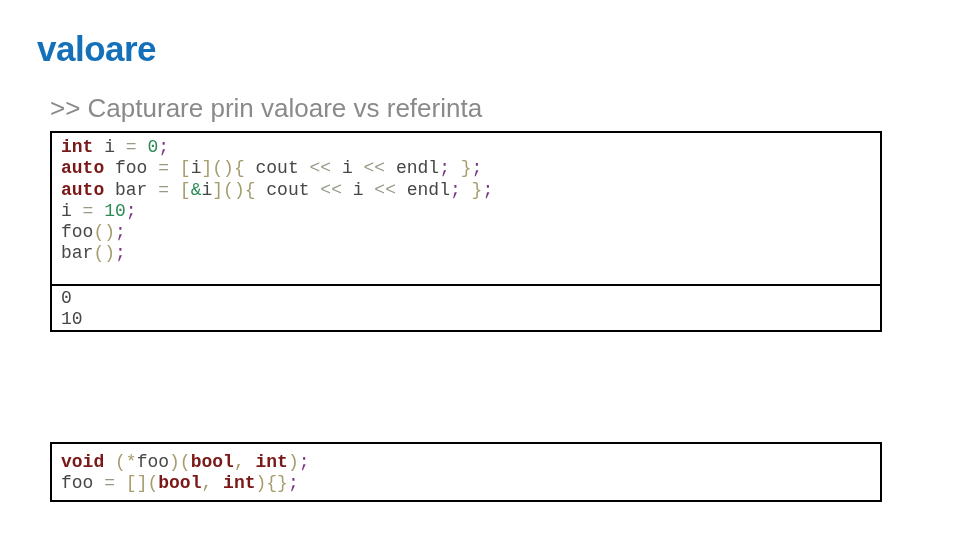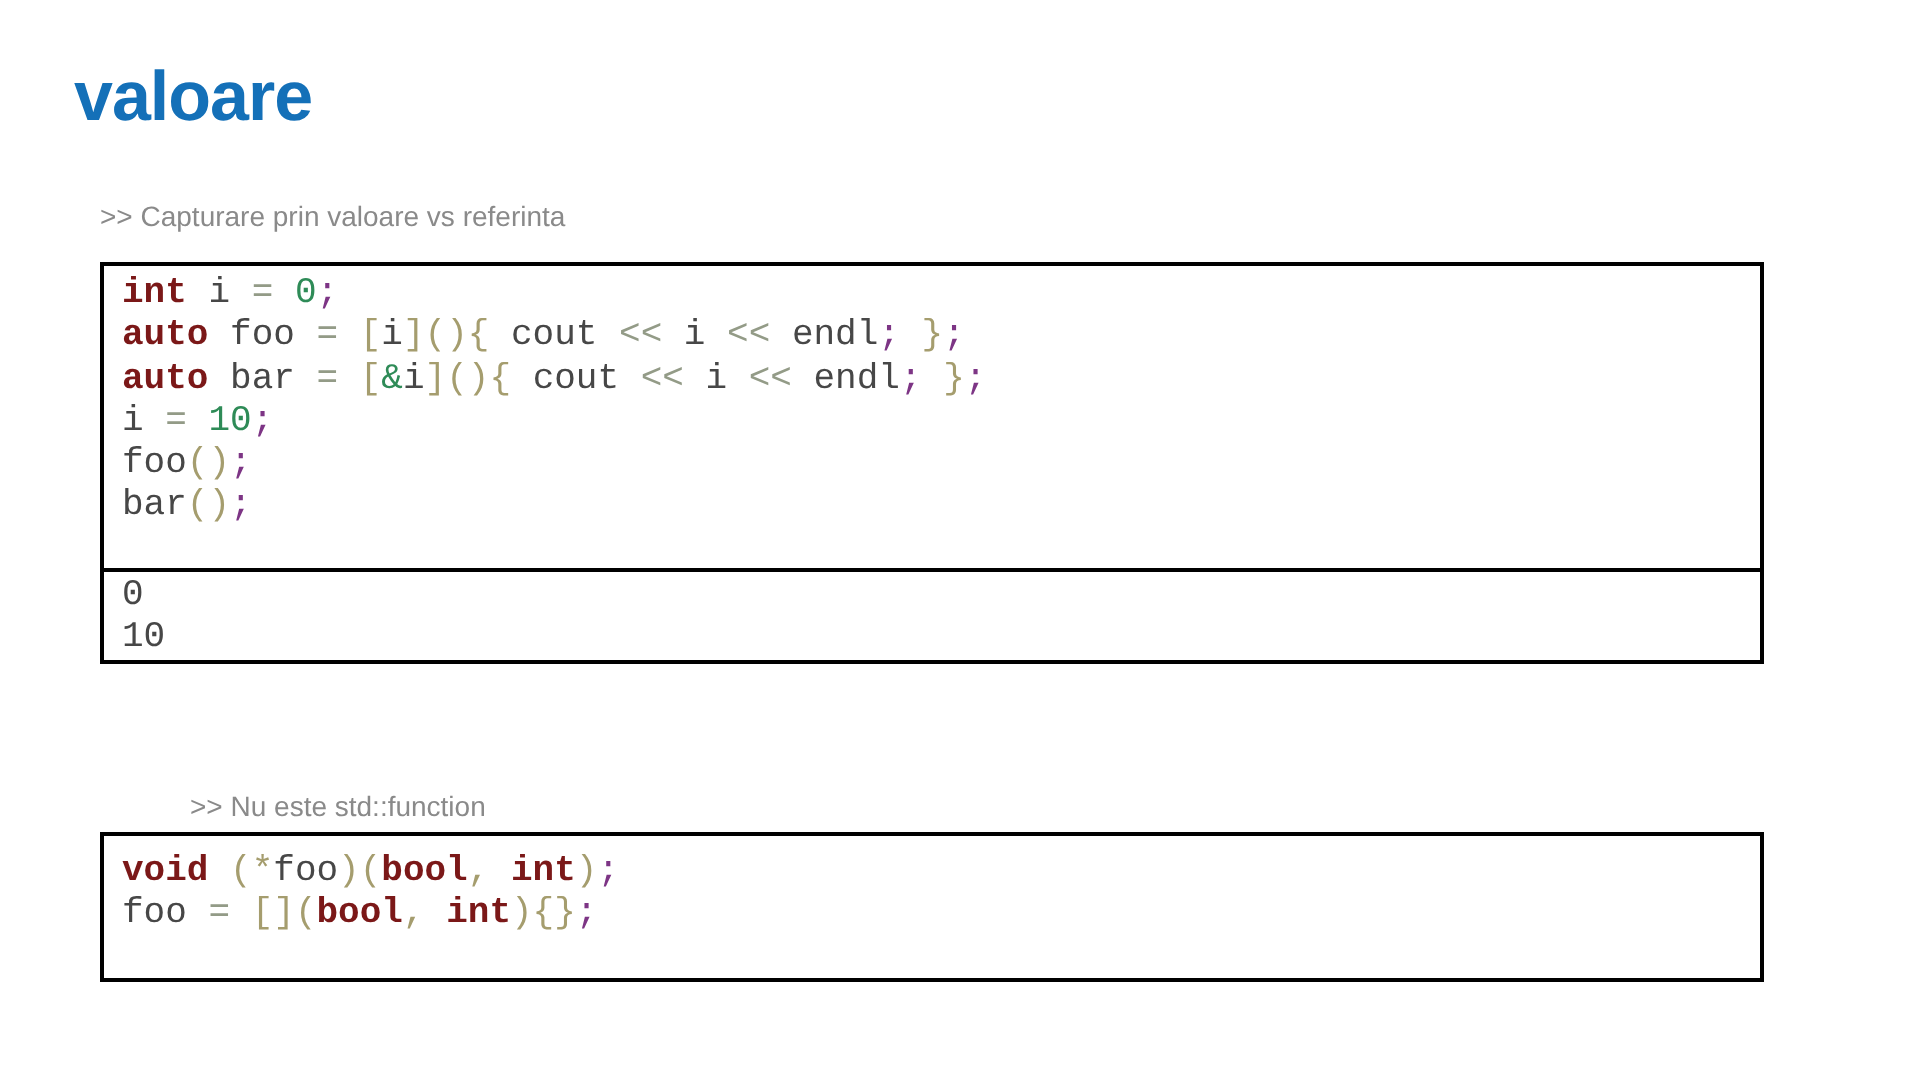--- a/index.html
+++ b/index.html
@@ -18,42 +18,42 @@
     left: 37px; top: 28px;
     font-size: 35px; line-height: 1.2;
     font-weight: bold;
     color: var(--title);
     letter-spacing: -0.5px;
   }
 
   .bullet {
     position: absolute;
     color: var(--bullet);
-    font-size: 14px; line-height: 26px;
+    font-size: 26px; line-height: 26px;
     white-space: nowrap;
   }
   .bullet.b1 { left: 50px; top: 95px; }
   .bullet.b2 { left: 50px; top: 351px; }
   .bullet.b3 { left: 95px; top: 390px; }
 
   pre.code {
     position: absolute;
     left: 50px; width: 832px;
     margin: 0;
     box-sizing: border-box;
     border: 2px solid var(--border);
     background: var(--background, #fff);
     font-family: "Liberation Mono", monospace;
     font-size: 18px; line-height: 21.3px;
     white-space: pre;
     overflow: hidden;
   }
   pre.code.blk0 { top: 131px; height: 174px; padding: 4px 9px; }
   pre.code.blk1 { top: 284px; height: 48px;  padding: 2px 9px; }
-  pre.code.blk2 { top: 416px; height: 75px;  padding: 8px 9px; }
+  pre.code.blk2 { top: 442px; height: 60px;  padding: 8px 9px; }
 
   .tok-kw   { color: var(--keyword); font-weight: bold; }
   .tok-pl   { color: var(--plain); }
   .tok-op   { color: var(--operator); }
   .tok-br   { color: var(--bracket); }
   .tok-num  { color: var(--number); }
   .tok-ref  { color: var(--reference); }
   .tok-semi { color: var(--semicolon); }
 </style>
 </head>
@@ -63,17 +63,16 @@
 
   <div class="slide-title">valoare</div>
 
   <div class="bullet b1">&gt;&gt; Capturare prin valoare vs referinta</div>
 
   <pre class="code blk0"><div><span class="tok-kw">int</span><span class="tok-pl"> i </span><span class="tok-op">=</span><span class="tok-pl"> </span><span class="tok-num">0</span><span class="tok-semi">;</span></div><div><span class="tok-kw">auto</span><span class="tok-pl"> foo </span><span class="tok-op">=</span><span class="tok-pl"> </span><span class="tok-br">[</span><span class="tok-pl">i</span><span class="tok-br">](){</span><span class="tok-pl"> cout </span><span class="tok-op">&lt;&lt;</span><span class="tok-pl"> i </span><span class="tok-op">&lt;&lt;</span><span class="tok-pl"> endl</span><span class="tok-semi">;</span><span class="tok-pl"> </span><span class="tok-br">}</span><span class="tok-semi">;</span></div><div><span class="tok-kw">auto</span><span class="tok-pl"> bar </span><span class="tok-op">=</span><span class="tok-pl"> </span><span class="tok-br">[</span><span class="tok-ref">&amp;</span><span class="tok-pl">i</span><span class="tok-br">](){</span><span class="tok-pl"> cout </span><span class="tok-op">&lt;&lt;</span><span class="tok-pl"> i </span><span class="tok-op">&lt;&lt;</span><span class="tok-pl"> endl</span><span class="tok-semi">;</span><span class="tok-pl"> </span><span class="tok-br">}</span><span class="tok-semi">;</span></div><div><span class="tok-pl">i </span><span class="tok-op">=</span><span class="tok-pl"> </span><span class="tok-num">10</span><span class="tok-semi">;</span></div><div><span class="tok-pl">foo</span><span class="tok-br">()</span><span class="tok-semi">;</span></div><div><span class="tok-pl">bar</span><span class="tok-br">()</span><span class="tok-semi">;</span></div></pre>
 
   <pre class="code blk1"><div><span class="tok-pl">0</span></div><div><span class="tok-pl">10</span></div></pre>
 
 
-  <div class="bullet b3">&gt;&gt; Nu este std::function</div>
 
   <pre class="code blk2"><div><span class="tok-kw">void</span><span class="tok-pl"> </span><span class="tok-br">(*</span><span class="tok-pl">foo</span><span class="tok-br">)(</span><span class="tok-kw">bool</span><span class="tok-br">,</span><span class="tok-pl"> </span><span class="tok-kw">int</span><span class="tok-br">)</span><span class="tok-semi">;</span></div><div><span class="tok-pl">foo </span><span class="tok-op">=</span><span class="tok-pl"> </span><span class="tok-br">[](</span><span class="tok-kw">bool</span><span class="tok-br">,</span><span class="tok-pl"> </span><span class="tok-kw">int</span><span class="tok-br">){}</span><span class="tok-semi">;</span></div></pre>
 
 </div>
 
 </body></html>

